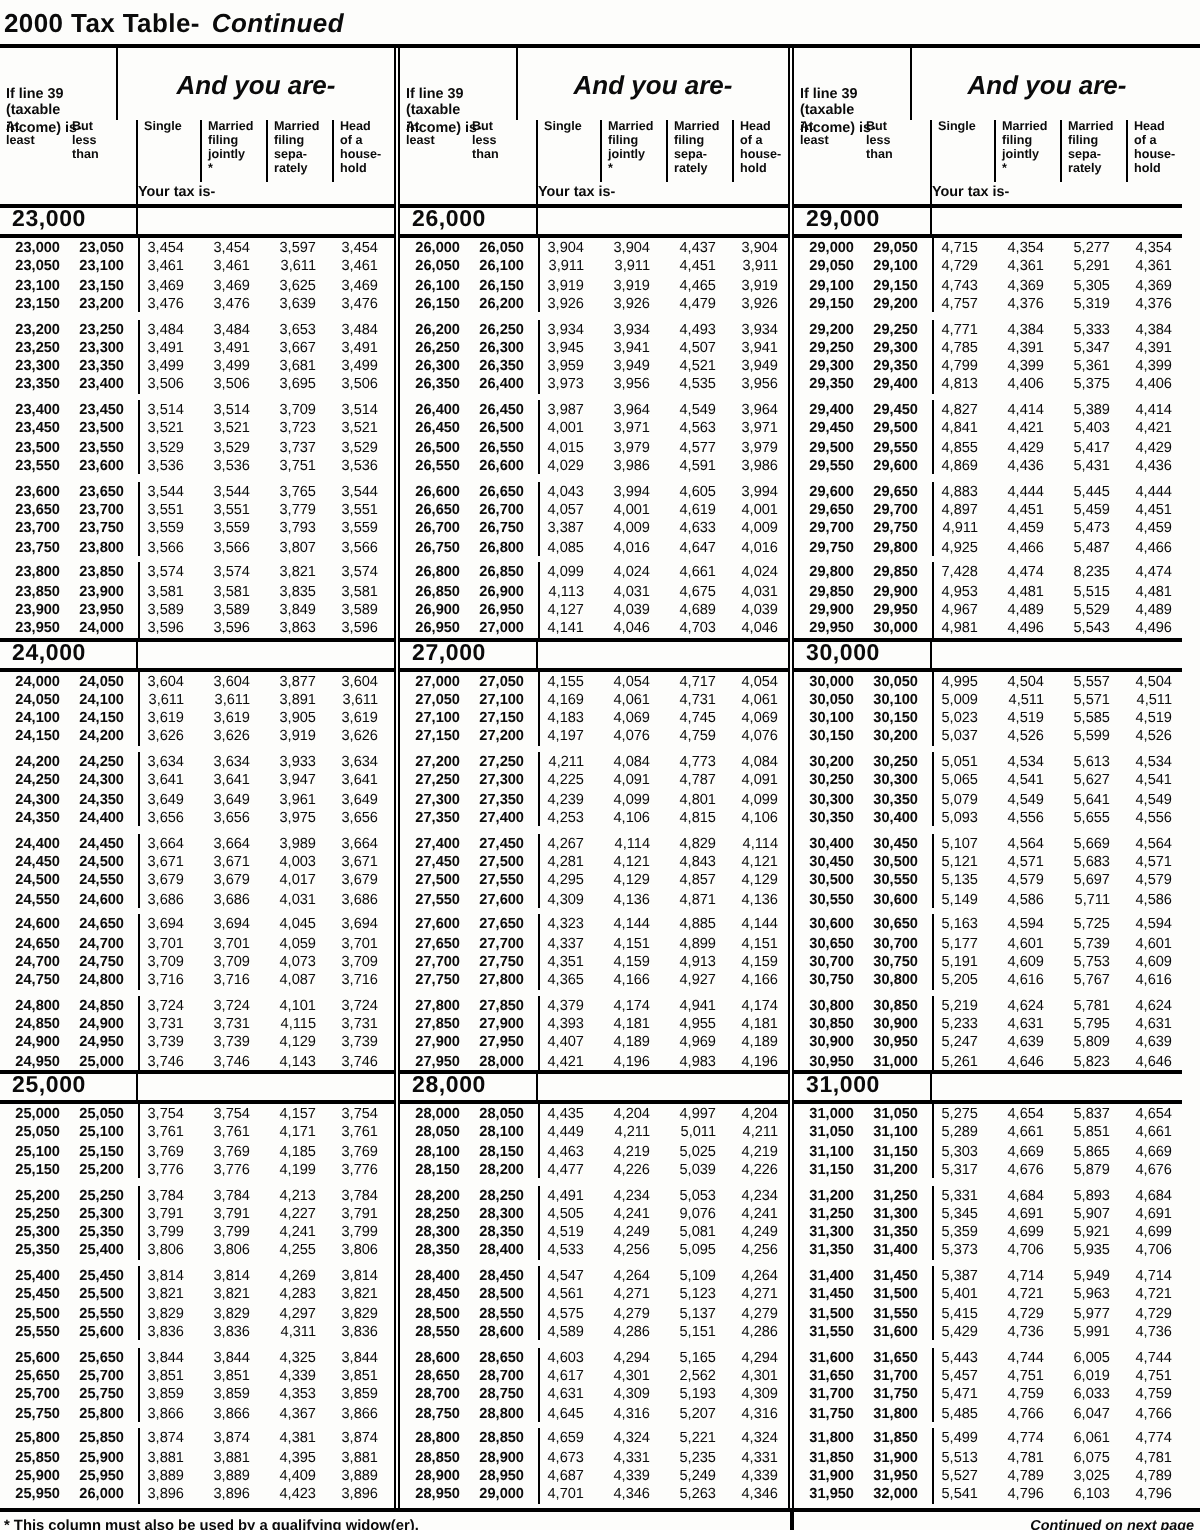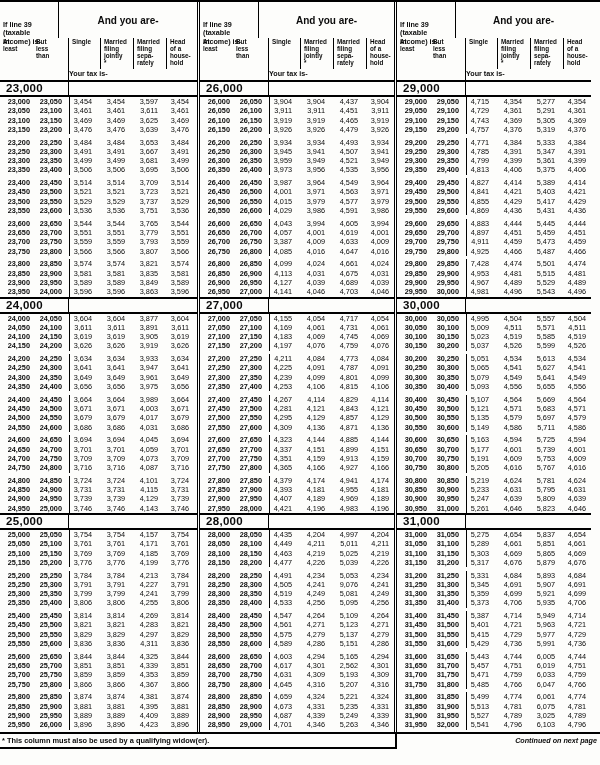--- a/index.html
+++ b/index.html
@@ -16,21 +16,21 @@
   .panel:first-child { border-left:none; }
   .panel + .panel { border-left:3px double #000; }
 
   
   .phead { }
   .ph-row1 { display:flex; height:36px; }
   .ph-income {
     width:59px; border-right:1.5px solid #000; font-size:7.2px; font-weight:bold;
     line-height:1.15; padding:19px 2px 0 3px; white-space:pre-line;
   }
-  .ph-andyou { flex:1; font-size:10px; font-weight:bold; display:flex; align-items:center; justify-content:center; }
+  .ph-andyou { flex:1; font-size:13px; font-weight:bold; display:flex; align-items:center; justify-content:center;font-style:italic; }
   .ph-row2 { display:grid; grid-template-columns:33px 36px 31px 33px 33px 31px; min-height:31px; }
   .ph-row2 > div {
     font-size:6.3px; font-weight:bold; line-height:1.1; padding:1px 1px 0 3px; white-space:pre-line;
   }
   .ph-row2 > div:nth-child(2) { border-right:1.5px solid #000; }
   .ph-row2 > div:nth-child(n+4) { border-left:1px solid #000; }
   .ph-row3 { display:flex; height:11px; }
   .ph-row3 .spacer { width:69px; border-right:1.5px solid #000; }
   .ph-row3 .yourtax { flex:1; text-align:left; font-size:7.2px; font-weight:bold; }
 
@@ -58,20 +58,23 @@
   .footnote {
     width:397px; border-right:2px solid #000; border-bottom:2px solid #000;
     font-size:7.4px; font-weight:bold; padding:2px 0 0 2px;
   }
   .continued { flex:1; text-align:right; font-size:7.2px; font-style:italic; font-weight:bold; padding:2px 3px 0 0; }
 </style>
 </head>
 <body>
 
 <div class="page">
+  <div class="title-row">
+    <span>2000 Tax Table-</span><span class="cont">Continued</span>
+  </div>
   <div class="panels" id="panels">
       <div class="panel">
         <div class="phead">
           <div class="ph-row1">
             <div class="ph-income">If line 39
 (taxable
 income) is-</div>
             <div class="ph-andyou">And you are-</div>
           </div>
           <div class="ph-row2">
@@ -1281,21 +1284,21 @@
           <div class="cell tax">4,925</div>
           <div class="cell tax">4,466</div>
           <div class="cell tax">5,487</div>
           <div class="cell tax">4,466</div>
         </div>
         <div class="row gap">
           <div class="cell inc">29,800</div>
           <div class="cell inc">29,850</div>
           <div class="cell tax">7,428</div>
           <div class="cell tax">4,474</div>
-          <div class="cell tax">5,501</div>
+          <div class="cell tax">8,235</div>
           <div class="cell tax">4,474</div>
         </div>
         <div class="row">
           <div class="cell inc">29,850</div>
           <div class="cell inc">29,900</div>
           <div class="cell tax">4,953</div>
           <div class="cell tax">4,481</div>
           <div class="cell tax">5,515</div>
           <div class="cell tax">4,481</div>
         </div>

